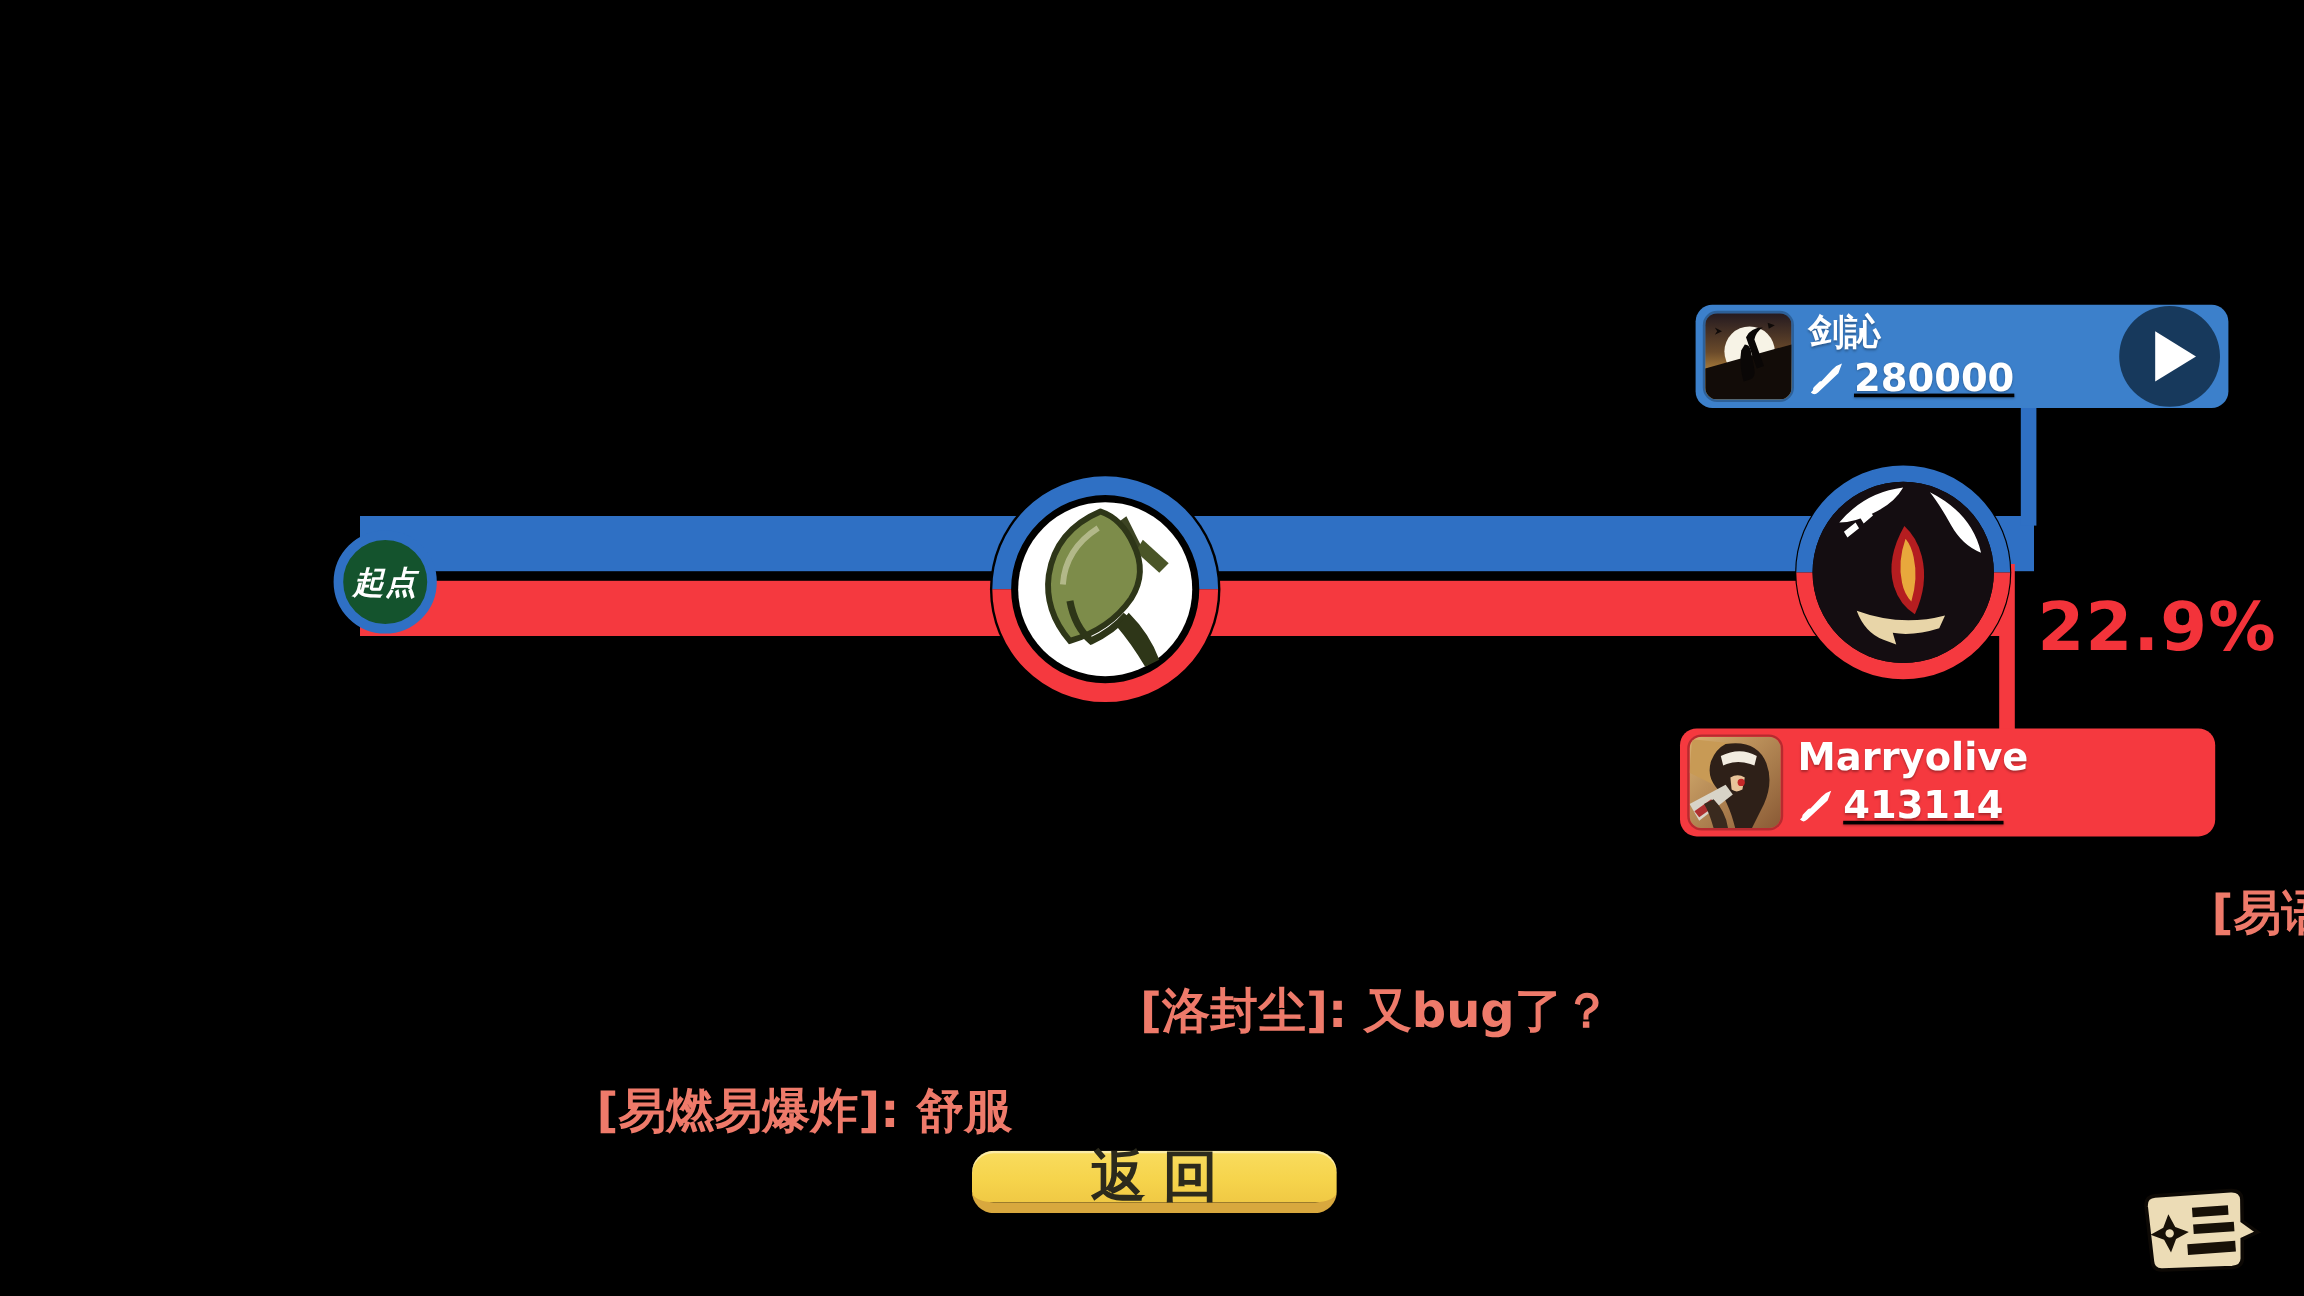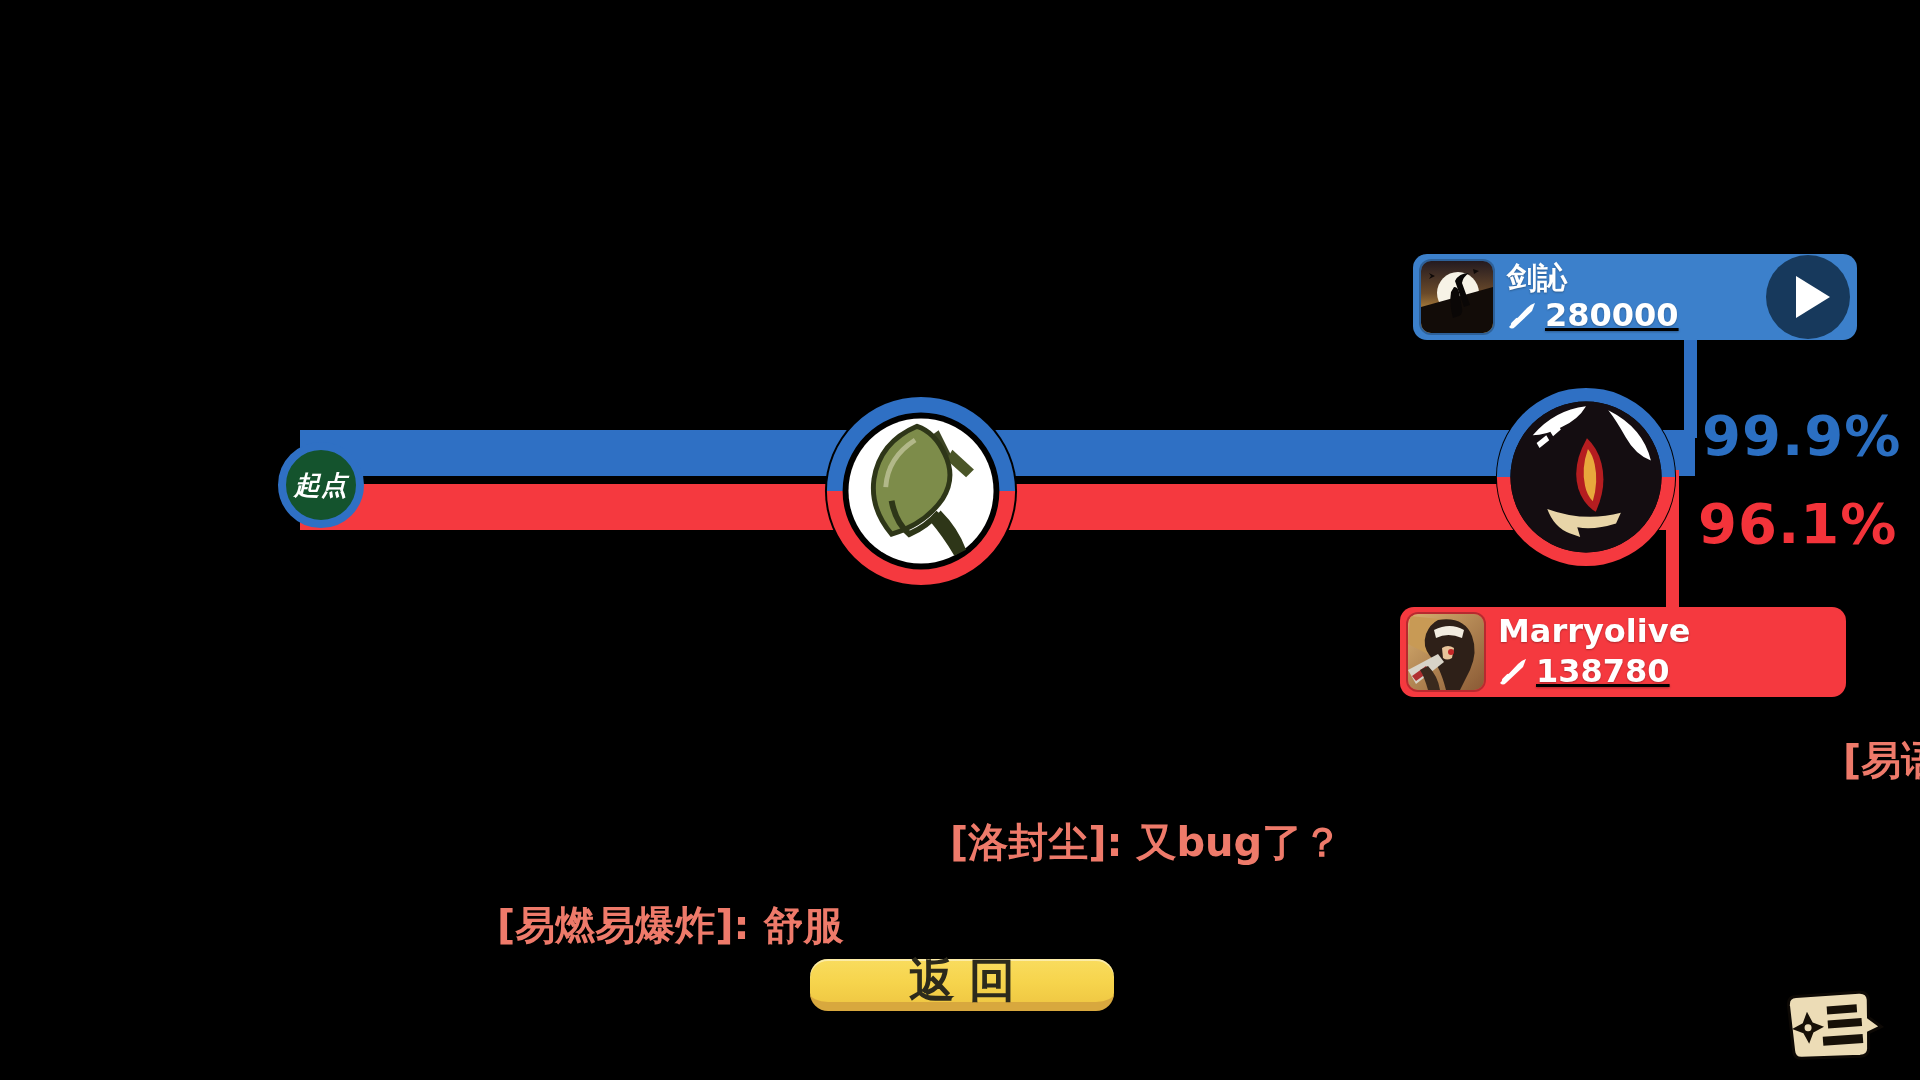--- a/index.html
+++ b/index.html
@@ -167,27 +167,26 @@
       <path d="M4,62 l14,-10 4,5 -14,10 z" fill="#b03030"></path>
       <path d="M20,52 q10,10 12,24 l-12,0 q-4,-14 -8,-20 z" fill="#3a2a1e"></path>
     </svg>
     <div class="info">
       <div class="pname" style="font-size:32px">Marryolive</div>
       <div class="scorerow">
         <svg width="30" height="28" viewBox="0 0 30 28">
           <path d="M2,26 L20,7 q4,-4 8,-5 l-3,8 L8,26 q-3,3 -6,0 z" fill="#fff"></path>
           <rect x="3" y="19" width="10" height="4" rx="2" transform="rotate(-45 8 21)" fill="#fff"></rect>
         </svg>
-        <span class="score">138780</span>
+        <span class="score">413114</span>
       </div>
     </div>
   </div>
 
-  <div class="pct" id="pct-blue">99.9%</div>
-  <div class="pct" id="pct-red">96.1%</div>
+  <div class="pct" id="pct-red">22.9%</div>
 
   <div class="chatmsg" id="chat1">[洛封尘]: 又bug了？</div>
   <div class="chatmsg" id="chat2">[易燃易爆炸]: 舒服</div>
   <div class="chatmsg" id="chat3">[易语</div>
 
   <button id="back-btn">
     <span>返回</span>
   </button>
 
   <svg id="chat-toggle" viewBox="0 0 108 80">

